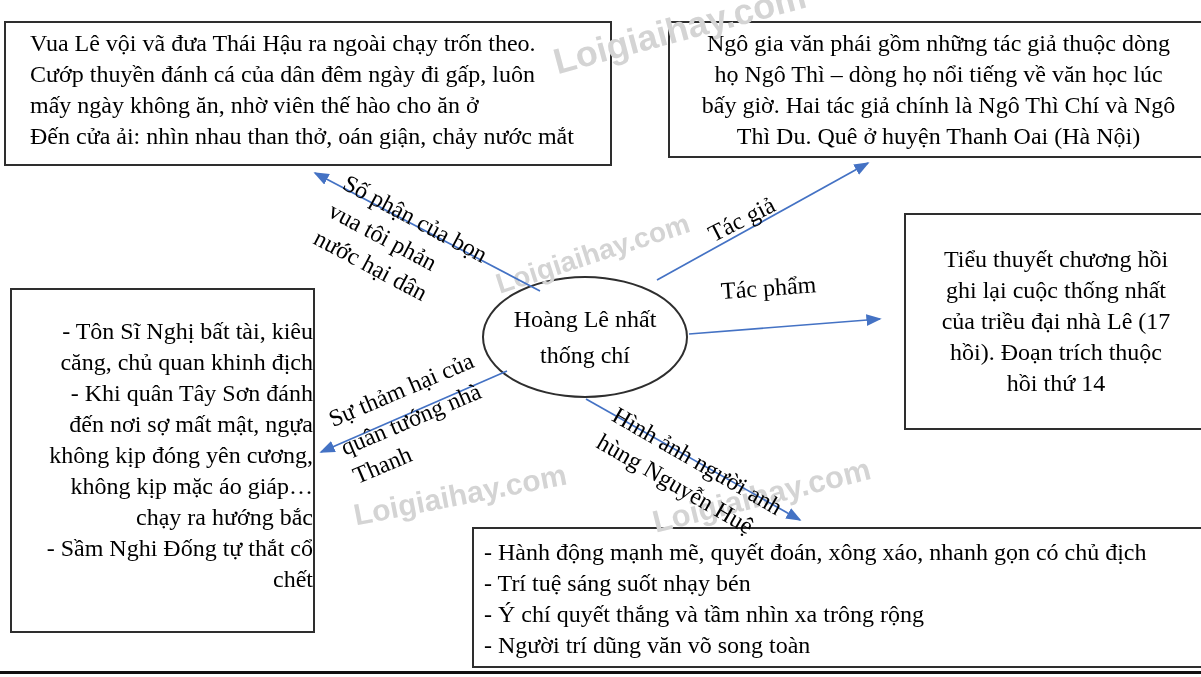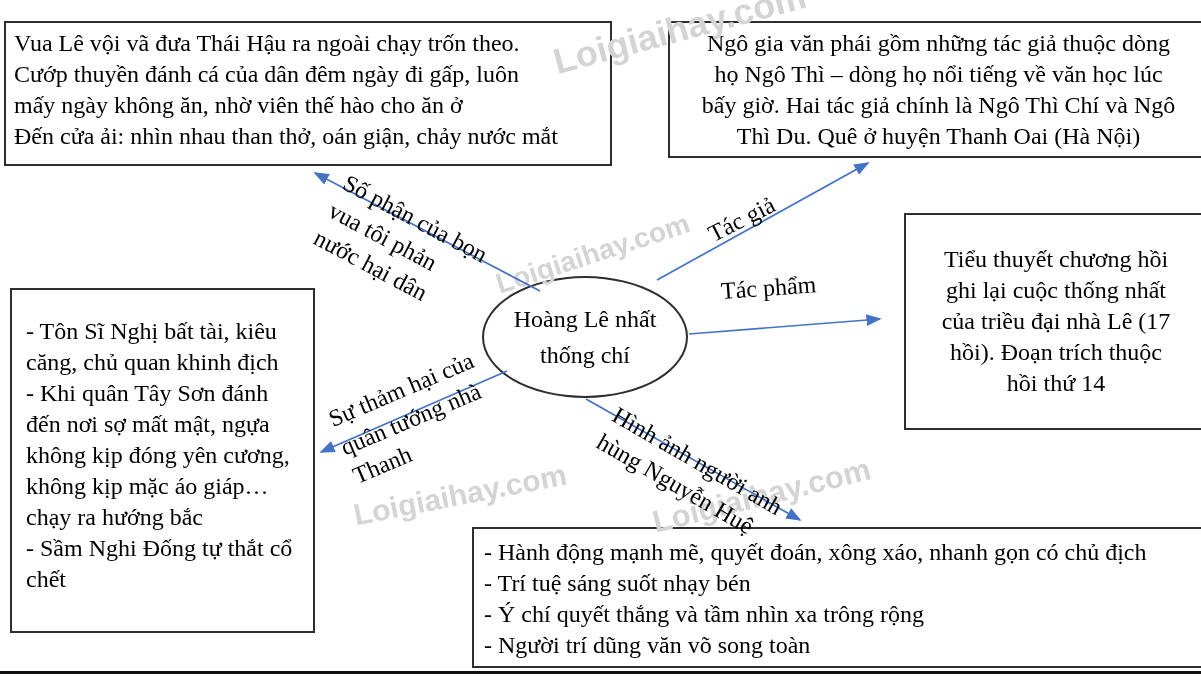--- a/index.html
+++ b/index.html
@@ -22,21 +22,21 @@
 </head>
 <body>
 
 <div id="stage">
 
   <div class="watermark" style="left:550px;top:8px;font-size:36px;transform:rotate(-15deg);">Loigiaihay.com</div>
   <div class="watermark" style="left:492px;top:238px;font-size:28px;transform:rotate(-18deg);">Loigiaihay.com</div>
   <div class="watermark" style="left:352px;top:478px;font-size:30px;transform:rotate(-11deg);">Loigiaihay.com</div>
   <div class="watermark" style="left:650px;top:478px;font-size:31px;transform:rotate(-14deg);">Loigiaihay.com</div>
 
-  <div class="node" style="left:4px;top:21px;width:608px;height:145px;padding:5px 8px;">
+  <div class="node" style="left:4px;top:21px;width:608px;height:145px;padding:5px 24px;">
     <div class="txt">Vua Lê vội vã đưa Thái Hậu ra ngoài chạy trốn theo.
 Cướp thuyền đánh cá của dân đêm ngày đi gấp, luôn
 mấy ngày không ăn, nhờ viên thế hào cho ăn ở
 Đến cửa ải: nhìn nhau than thở, oán giận, chảy nước mắt</div>
   </div>
 
   <div class="node center-text" style="left:652px;top:21px;width:541px;height:137px;padding:4px 6px;">
     <div class="txt" style="text-align:center;">Ngô gia văn phái gồm những tác giả thuộc dòng
 họ Ngô Thì – dòng họ nổi tiếng về văn học lúc
 bấy giờ. Hai tác giả chính là Ngô Thì Chí và Ngô
@@ -44,21 +44,21 @@
   </div>
 
   <div class="node center-text" style="left:888px;top:213px;width:304px;height:217px;padding:4px 6px;">
     <div class="txt" style="text-align:center;">Tiểu thuyết chương hồi
 ghi lại cuộc thống nhất
 của triều đại nhà Lê (17
 hồi). Đoạn trích thuộc
 hồi thứ 14</div>
   </div>
 
-  <div class="node" style="left:10px;top:288px;width:305px;height:345px;padding:26px 20px 10px 14px;">
+  <div class="node" style="left:10px;top:288px;width:305px;height:345px;padding:26px 0 10px 14px;text-align:right;">
     <div class="txt">- Tôn Sĩ Nghị bất tài, kiêu
 căng, chủ quan khinh địch
 - Khi quân Tây Sơn đánh
 đến nơi sợ mất mật, ngựa
 không kịp đóng yên cương,
 không kịp mặc áo giáp…
 chạy ra hướng bắc
 - Sầm Nghi Đống tự thắt cổ
 chết</div>
   </div>

